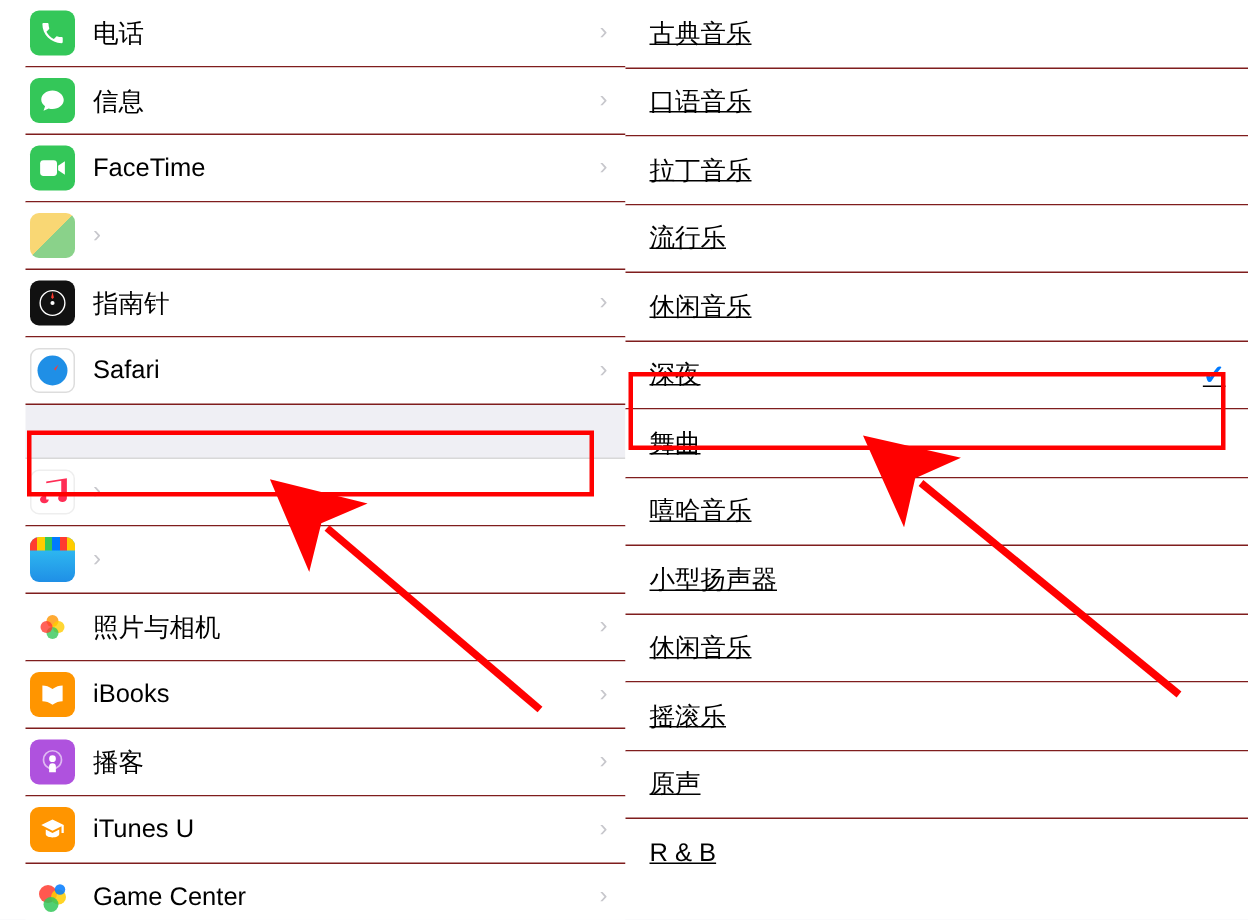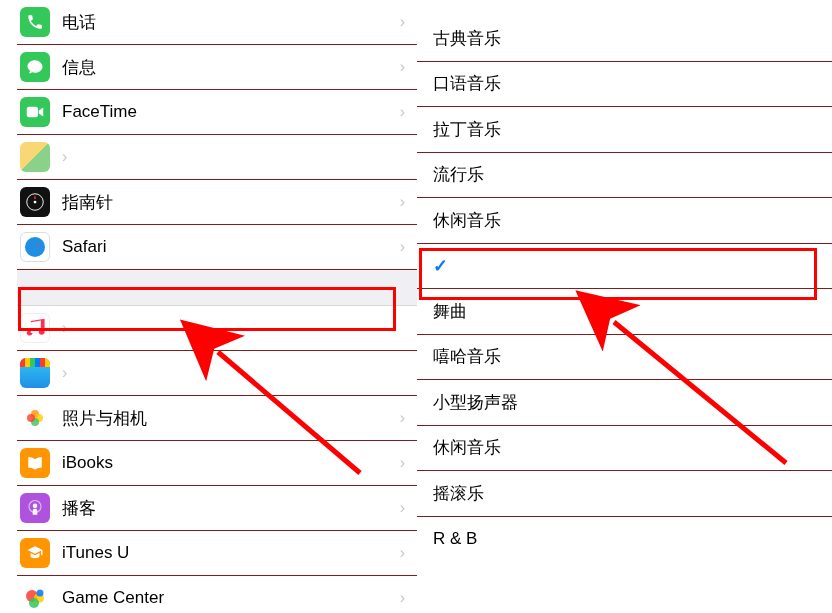--- a/index.html
+++ b/index.html
@@ -19,21 +19,22 @@
     .panel {
       background: #fff;
     }
     .panel-left {
       width: 417px;
       padding-left: 17px;
       padding-top: 0;
     }
     .panel-right {
       width: 416px;
-      padding-top: 16px;
+      padding-top: 0;
+      text-decoration: underline;
     }
     .row {
       display: flex;
       align-items: center;
       height: 45px;
       border-bottom: 1px solid #7f1d1d;
       position: relative;
       background: #fff;
     }
     .row-icon {
@@ -255,36 +256,40 @@
     <div class="row">
       <span class="row-label">拉丁音乐</span>
     </div>
     <div class="row">
       <span class="row-label">流行乐</span>
     </div>
     <div class="row">
       <span class="row-label">休闲音乐</span>
     </div>
     <div class="row">
+      <span class="row-label">深夜</span>
       <span class="check">✓</span>
     </div>
     <div class="row">
       <span class="row-label">舞曲</span>
     </div>
     <div class="row">
       <span class="row-label">嘻哈音乐</span>
     </div>
     <div class="row">
       <span class="row-label">小型扬声器</span>
     </div>
     <div class="row">
       <span class="row-label">休闲音乐</span>
     </div>
     <div class="row">
       <span class="row-label">摇滚乐</span>
+    </div>
+    <div class="row">
+      <span class="row-label">原声</span>
     </div>
     <div class="row" style="border-bottom:none">
       <span class="row-label">R &amp; B</span>
     </div>
   </div>
 </div>
 
 <div class="hl" style="left:18px; top:287px; width:378px; height:44px"></div>
 <div class="hl" style="left:419px; top:248px; width:398px; height:52px"></div>
 

